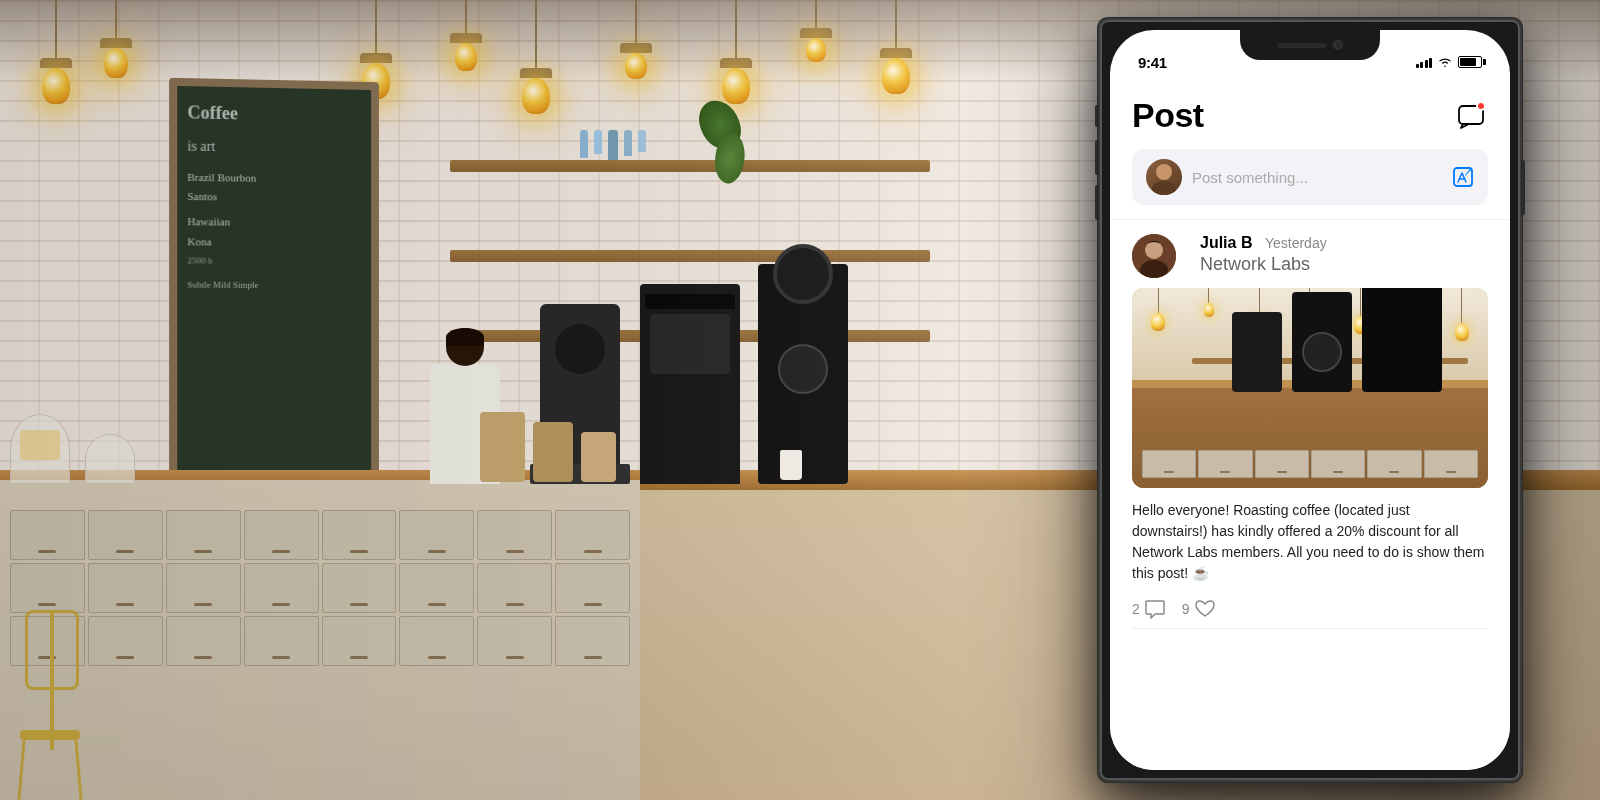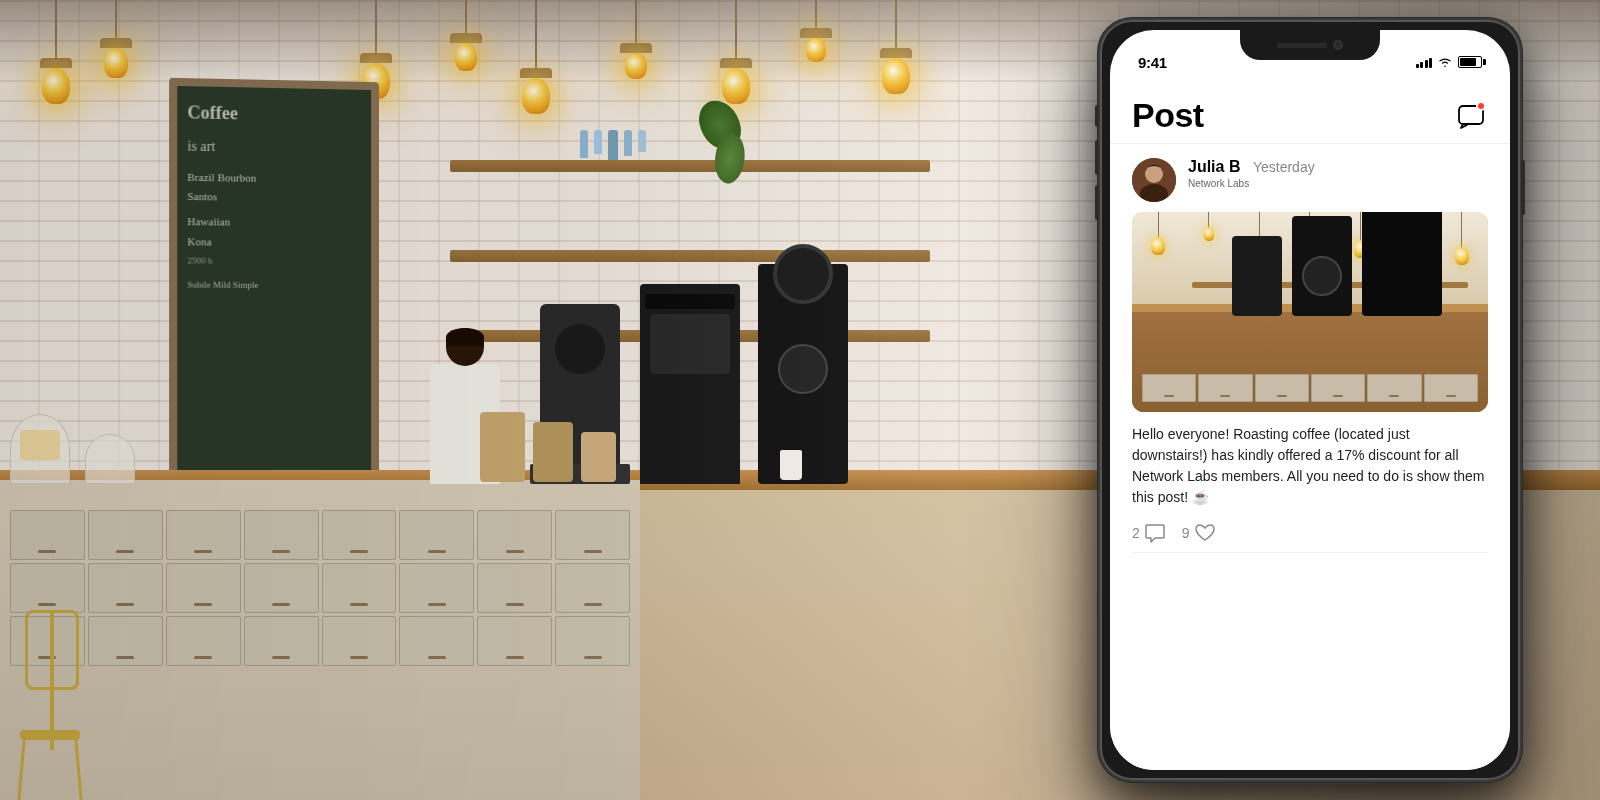--- a/index.html
+++ b/index.html
@@ -131,21 +131,21 @@
       top: 20px;
       bottom: 20px;
       width: 420px;
       z-index: 10;
     }
 
     .phone-frame {
       position: absolute;
       inset: 0;
       background: #1a1a1a;
-      border-radius: 32px;
+      border-radius: 8px;
       box-shadow:
         0 0 0 2px #3a3a3a,
         0 0 0 3px #2a2a2a,
         inset 0 0 0 2px #555,
         0 30px 80px rgba(0,0,0,0.7),
         0 15px 40px rgba(0,0,0,0.5);
     }
 
     .phone-screen {
       position: absolute;
@@ -362,21 +362,21 @@
     }
 
     
     .feed-item {
       padding: 0 22px;
     }
 
     .feed-item-header {
       display: flex;
       align-items: flex-start;
-      gap: 12px;
+      gap: 24px;
       margin-bottom: 10px;
     }
 
     .feed-avatar {
       width: 44px;
       height: 44px;
       border-radius: 50%;
       background: linear-gradient(135deg, #8B6040 0%, #4a2a10 100%);
       flex-shrink: 0;
       overflow: hidden;
@@ -393,21 +393,21 @@
     }
 
     .feed-time {
       font-size: 14px;
       font-weight: 400;
       color: #888;
       margin-left: 8px;
     }
 
     .feed-org {
-      font-size: 10px;
+      font-size: 18px;
       color: #666;
       margin-top: 2px;
     }
 
     
     .post-image {
       width: 100%;
       height: 200px;
       border-radius: 12px;
       overflow: hidden;
@@ -786,20 +786,37 @@
 
             <svg class="message-icon-svg" viewBox="0 0 28 28">
               <rect x="2" y="4" width="24" height="18" rx="4" ry="4" stroke="#000" stroke-width="1.8" fill="none"></rect>
               <path d="M6 22 L4 26 L10 23" stroke="#000" stroke-width="1.8" fill="none" stroke-linejoin="round" stroke-linecap="round"></path>
             </svg>
             <div class="notif-dot"></div>
           </div>
         </div>
 
 
+        <div class="post-bar">
+          <div class="post-avatar">
+
+            <svg width="36" height="36" viewBox="0 0 36 36">
+              <circle cx="18" cy="13" r="8" fill="#c8956a"></circle>
+              <ellipse cx="18" cy="30" rx="12" ry="8" fill="#5a3a20"></ellipse>
+            </svg>
+          </div>
+          <span class="post-placeholder">Post something...</span>
+
+          <svg width="22" height="22" viewBox="0 0 22 22" style="color:#007aff;">
+            <rect x="2" y="2" width="18" height="18" rx="3" stroke="#007aff" stroke-width="1.8" fill="none"></rect>
+            <path d="M6 16 L10 7 L14 16" stroke="#007aff" stroke-width="1.5" fill="none" stroke-linecap="round" stroke-linejoin="round"></path>
+            <path d="M7.5 13 L12.5 13" stroke="#007aff" stroke-width="1.5" stroke-linecap="round"></path>
+            <path d="M18 3 L19 2 L20 3 L14 9 L13 10 L13 9 L14 8 Z" fill="#007aff"></path>
+          </svg>
+        </div>
 
         <div style="height:1px;background:#f0f0f0;margin:0 0 14px;"></div>
 
         <div class="feed-item">
 
           <div class="feed-item-header">
             <div class="feed-avatar">
               <svg width="44" height="44" viewBox="0 0 44 44">
                 <rect width="44" height="44" fill="#6a4028"></rect>
                 <circle cx="22" cy="16" r="9" fill="#c8a080"></circle>
@@ -884,21 +901,21 @@
                       <div style="position:absolute;bottom:4px;left:50%;transform:translateX(-50%);width:10px;height:2px;background:#8B7355;border-radius:1px;"></div>
                     </div>
                   <div style="height:28px;background:#c8bca8;border:1px solid #a8a090;border-radius:1px;position:relative;">
                       <div style="position:absolute;bottom:4px;left:50%;transform:translateX(-50%);width:10px;height:2px;background:#8B7355;border-radius:1px;"></div>
                     </div>
                 </div>
               </div>
             </div>
           </div>
 
-          <p class="post-caption">Hello everyone! Roasting coffee (located just downstairs!) has kindly offered a 17% discount for all Network Labs members. All you need to do is show them this post! ☕</p>
+          <p class="post-caption">Hello everyone! Roasting coffee (located just downstairs!) has kindly offered a 20% discount for all Network Labs members. All you need to do is show them this post! ☕</p>
 
           <div class="post-actions">
             <div class="action-group">
               <span class="action-count">2</span>
 
               <svg width="22" height="22" viewBox="0 0 22 22">
                 <path d="M3 3 Q2 3 2 4 L2 15 Q2 16 3 16 L7 16 L7 20 L11 16 L19 16 Q20 16 20 15 L20 4 Q20 3 19 3 Z" stroke="#888" stroke-width="1.5" fill="none" stroke-linejoin="round"></path>
               </svg>
             </div>
             <div class="action-group">

